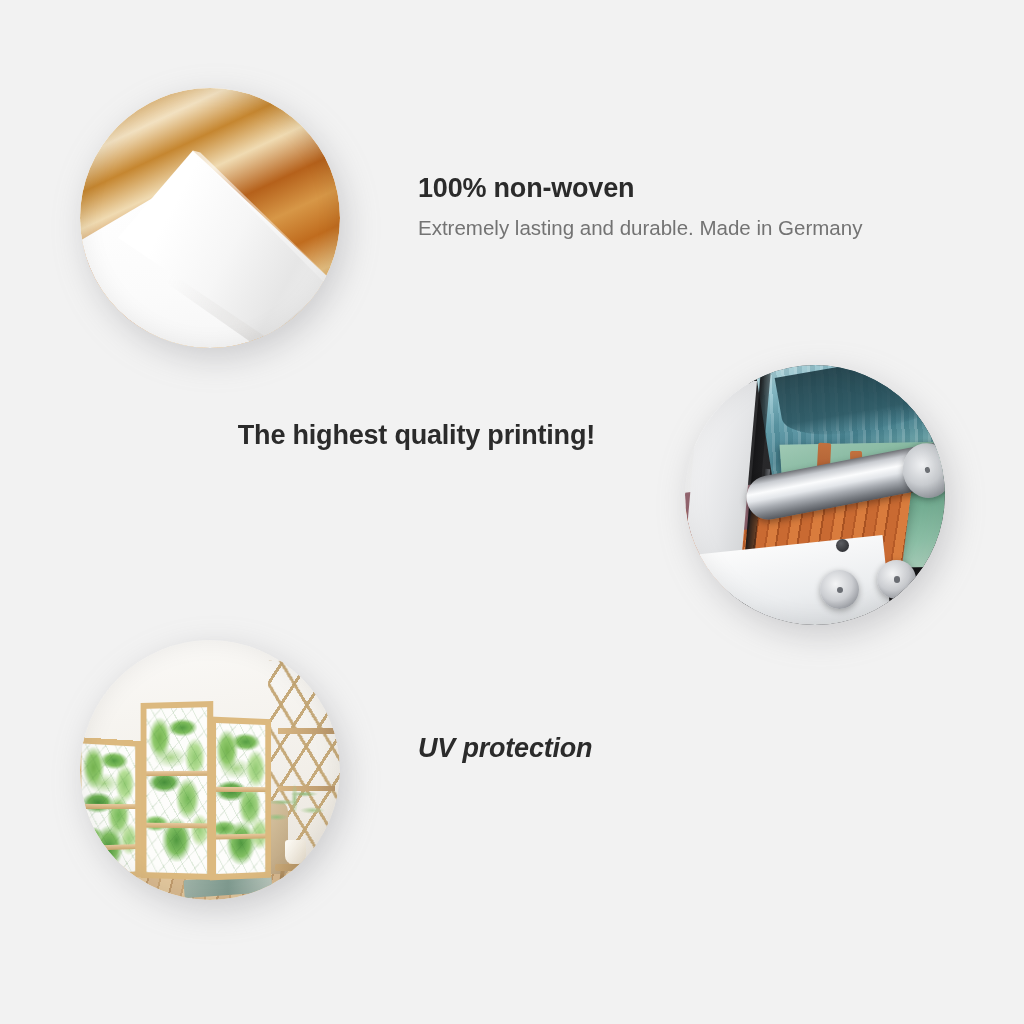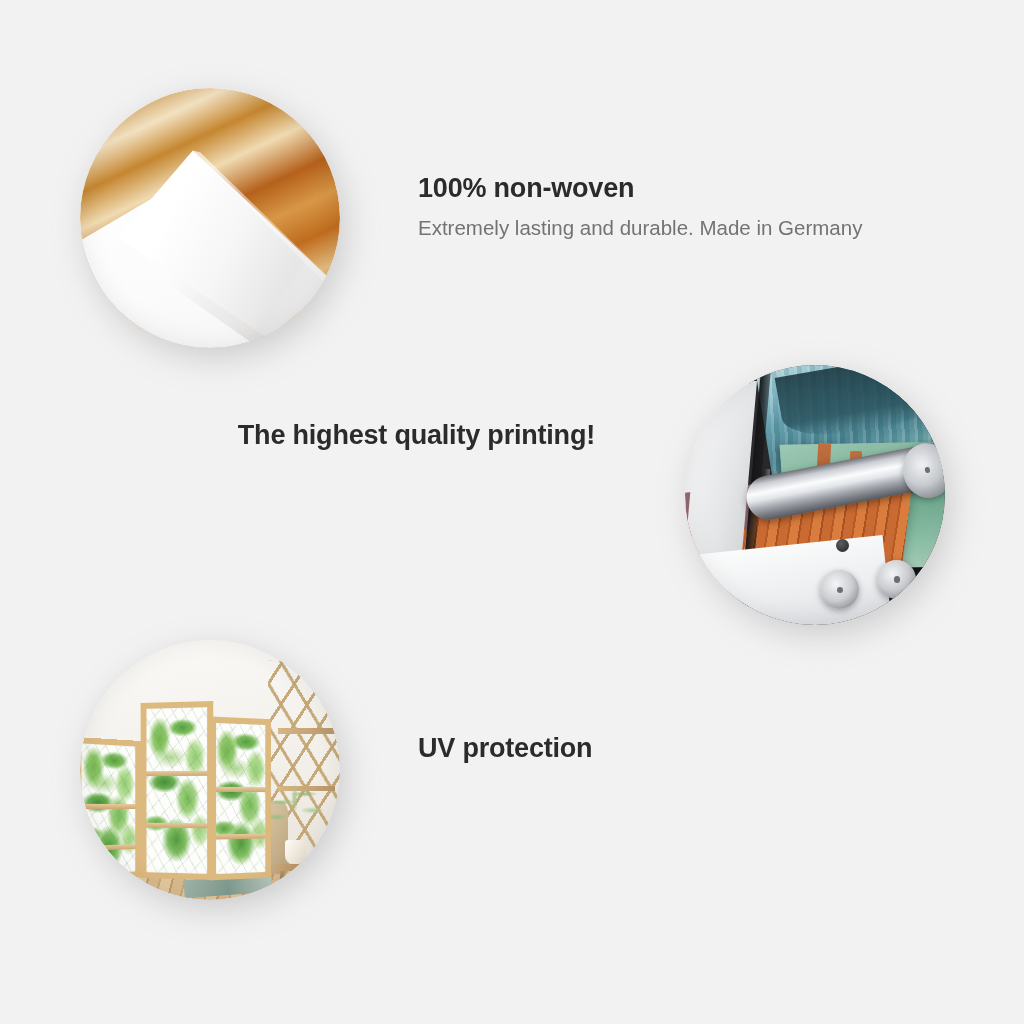--- a/index.html
+++ b/index.html
@@ -63,21 +63,21 @@
   .align-left  { text-align: left; }
 
   
   #badge-1 { left: 80px;  top: 88px;  }
   #text-1  { left: 418px; top: 173px; width: 470px; }
 
   #badge-2 { left: 685px; top: 365px; }
   #text-2  { left: 140px; top: 420px; width: 455px; }
 
   #badge-3 { left: 80px;  top: 640px; }
-  #text-3  { left: 418px; top: 733px; width: 430px; }
+  #text-3  { left: 418px; top: 733px; width: 430px; font-style: italic; }
 
   
   .art-peel {
     position: absolute;
     inset: 0;
     background: #ffffff;
   }
   .peel-amber {
     position: absolute;
     inset: -30%;

